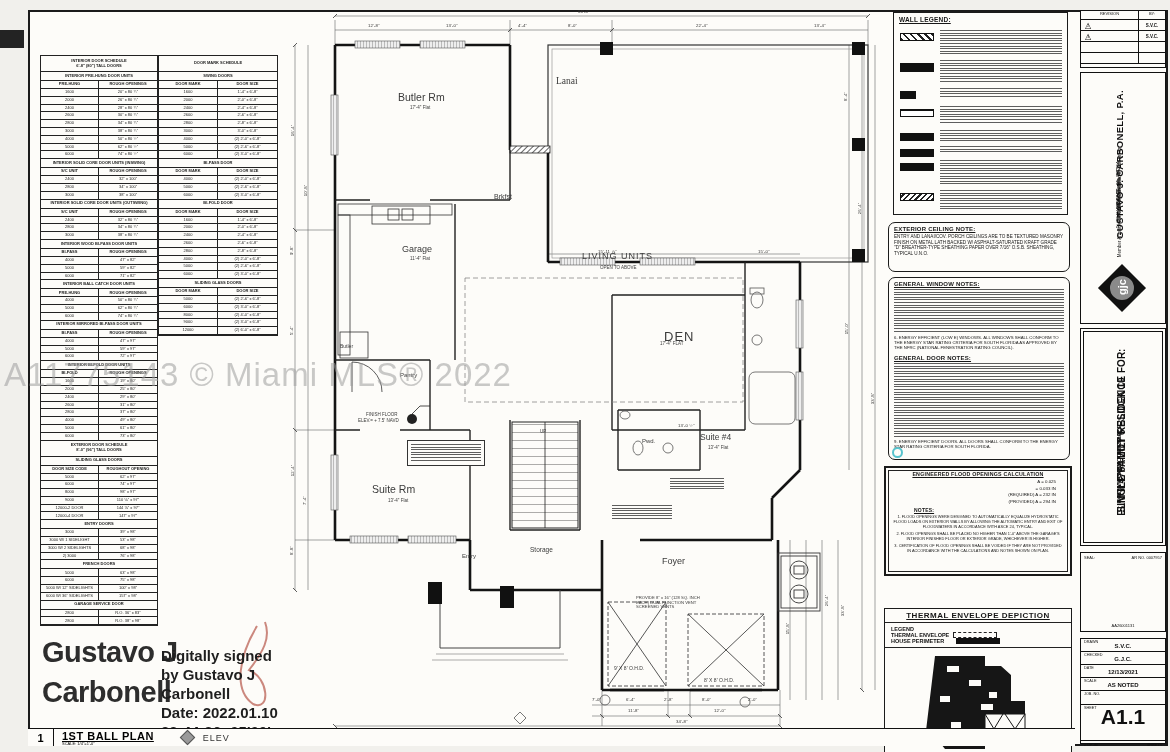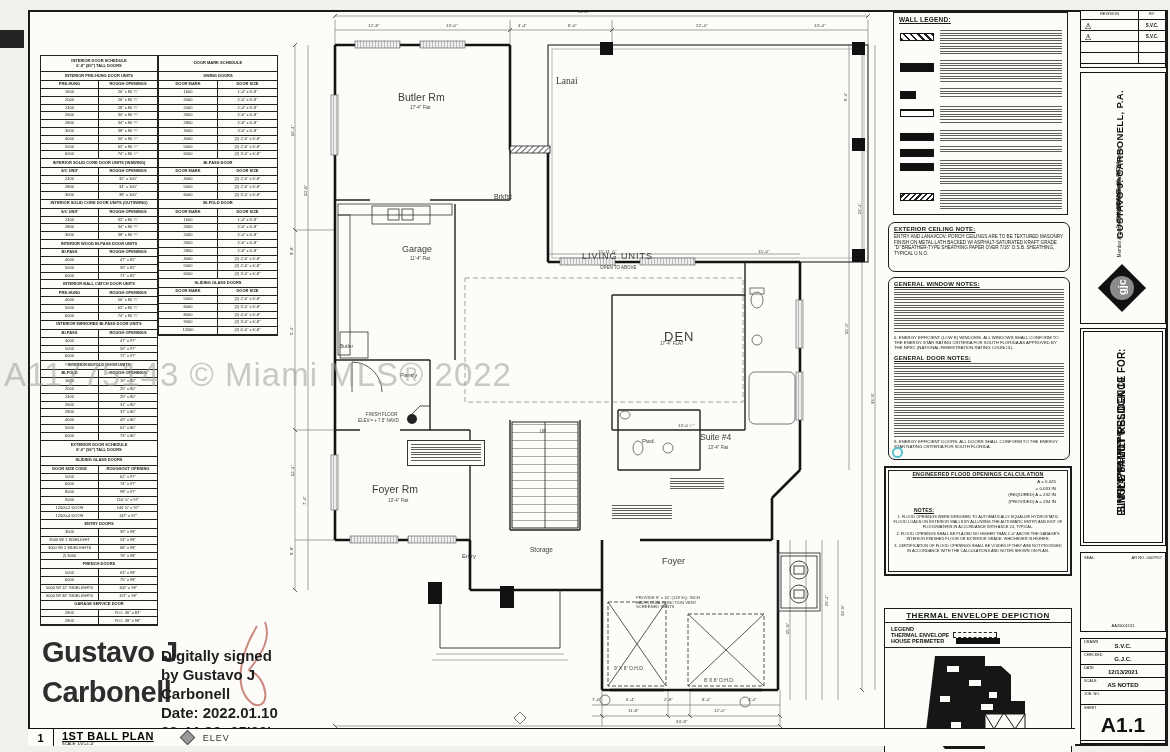--- a/index.html
+++ b/index.html
@@ -584,21 +584,21 @@
     <span style="left: 556px; top: 76px; font-size: 9.5px; color: rgb(58, 58, 58); font-family: Liberation Serif, serif;">Lanai</span>
     <span style="left: 494px; top: 193px; font-size: 7px; color: rgb(58, 58, 58);">Brkfst</span>
     <span style="left: 402px; top: 245px; font-size: 9px; color: rgb(58, 58, 58);">Garage</span>
     <span style="left: 410px; top: 257px; font-size: 4.5px; color: rgb(58, 58, 58);">11'-4" Flat</span>
     <span style="left: 582px; top: 252px; font-size: 9px; letter-spacing: 1px; color: rgb(58, 58, 58);">LIVING UNITS</span>
     <span style="left: 600px; top: 266px; font-size: 4.5px; color: rgb(58, 58, 58);">OPEN TO ABOVE</span>
     <span style="left: 664px; top: 330px; font-size: 13px; letter-spacing: 1px; color: rgb(58, 58, 58);">DEN</span>
     <span style="left: 660px; top: 342px; font-size: 4.5px; color: rgb(58, 58, 58);">17'-4" FLAT</span>
     <span style="left: 340px; top: 344px; font-size: 5px; color: rgb(58, 58, 58);">Butler</span>
     <span style="left: 400px; top: 372px; font-size: 6px; color: rgb(58, 58, 58);">Pantry</span>
-    <span style="left: 372px; top: 484px; font-size: 10.5px; color: rgb(58, 58, 58);">Foyer Rm</span>
+    <span style="left: 372px; top: 484px; font-size: 10.5px; color: rgb(58, 58, 58);">Suite Rm</span>
     <span style="left: 388px; top: 499px; font-size: 4.5px; color: rgb(58, 58, 58);">13'-4" Flat</span>
     <span style="left: 468px; top: 441px; font-size: 6px; color: rgb(58, 58, 58);">Foyer</span>
     <span style="left: 462px; top: 553px; font-size: 6px; color: rgb(58, 58, 58);">Entry</span>
     <span style="left: 530px; top: 546px; font-size: 6.5px; color: rgb(58, 58, 58);">Storage</span>
     <span style="left: 700px; top: 433px; font-size: 8.5px; color: rgb(58, 58, 58);">Suite #4</span>
     <span style="left: 708px; top: 446px; font-size: 4.5px; color: rgb(58, 58, 58);">13'-4" Flat</span>
     <span style="left: 642px; top: 438px; font-size: 6px; color: rgb(58, 58, 58);">Pwd.</span>
     <span style="left: 662px; top: 557px; font-size: 9px; color: rgb(58, 58, 58);">Foyer</span>
     <span style="left: 614px; top: 666px; font-size: 5px; color: rgb(58, 58, 58);">9' X 8' O.H.D.</span>
     <span style="left: 704px; top: 678px; font-size: 5px; color: rgb(58, 58, 58);">8' X 8' O.H.D.</span>
@@ -816,21 +816,21 @@
         <span style="position: absolute; left: 3px; top: 1px; font-size: 3.8px;">SCALE</span>
         <span style="position: absolute; left: 0px; right: 0px; top: 4px; text-align: center; font-size: 6px; font-weight: bold;">AS NOTED</span>
       </div>
       <div style="position: relative; height: 13px; border-bottom: none;">
         <span style="position: absolute; left: 3px; top: 1px; font-size: 3.8px;">JOB. NO.</span>
         <span style="position: absolute; left: 0px; right: 0px; top: 4px; text-align: center; font-size: 6px; font-weight: bold;"></span>
       </div>
     </div>
   <div style="border-top:.8px solid #111;position:relative;height:36px">
     <span style="position:absolute;left:3px;top:1px;font-size:3.8px">SHEET</span>
-    <div style="text-align:center;font-size:21px;font-weight:bold;margin-top:8px">A1.1</div>
+    <div style="text-align:center;font-size:21px;font-weight:bold;margin-top:0">A1.1</div>
   </div>
   <div style="border-top:.8px solid #111;display:flex;justify-content:space-between;font-size:3.8px;padding:2px 3px">
     <span>2 OF 36</span>
     <span>SHEETS</span>
   </div>
 </div>
 
 <div id="wm">A11775143 © Miami MLS® 2022</div>
 
 <svg class="abs" width="120" height="110" style="left:205px;top:612px;pointer-events:none">

